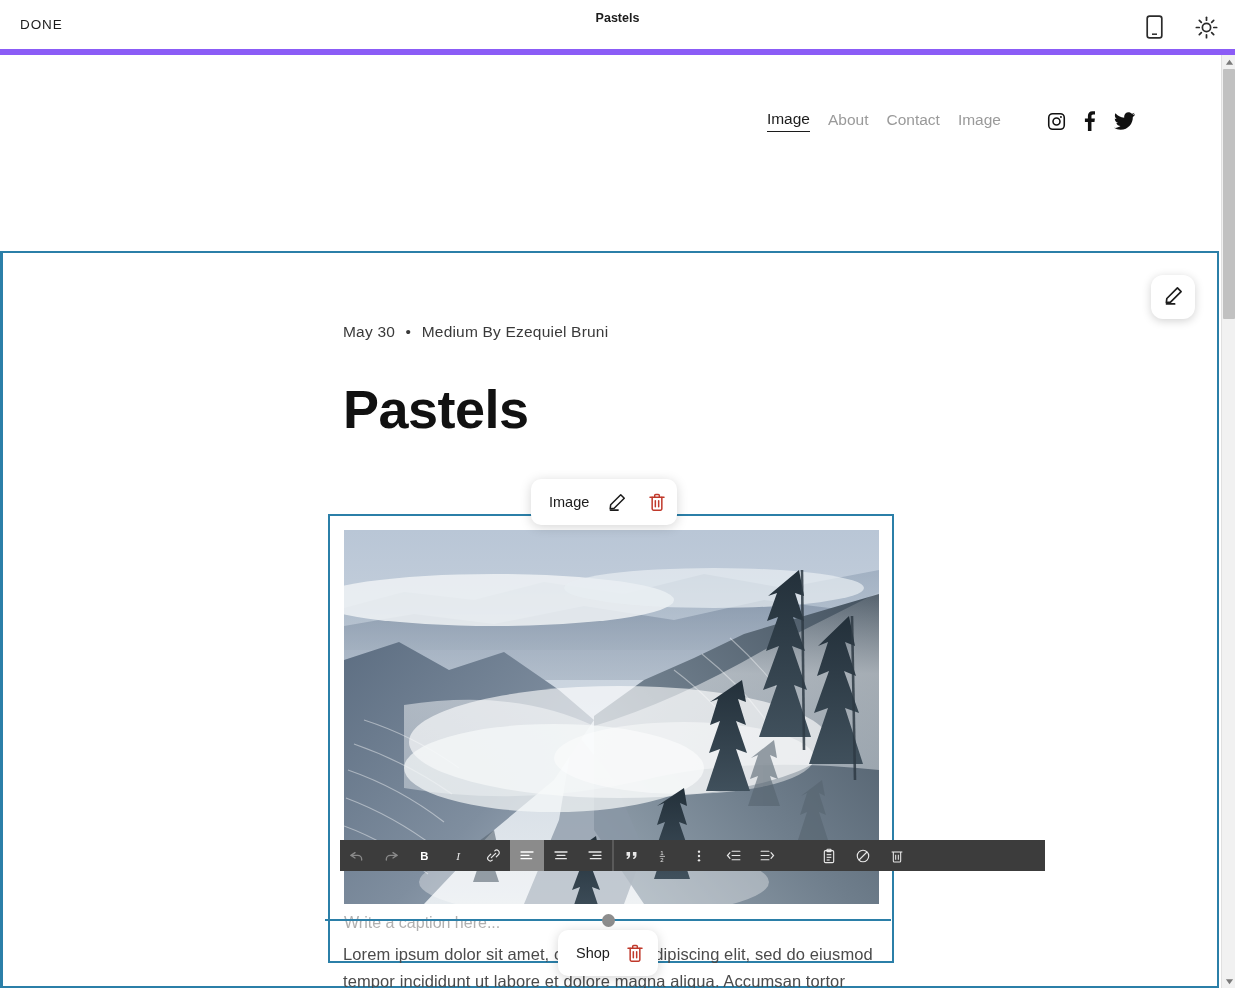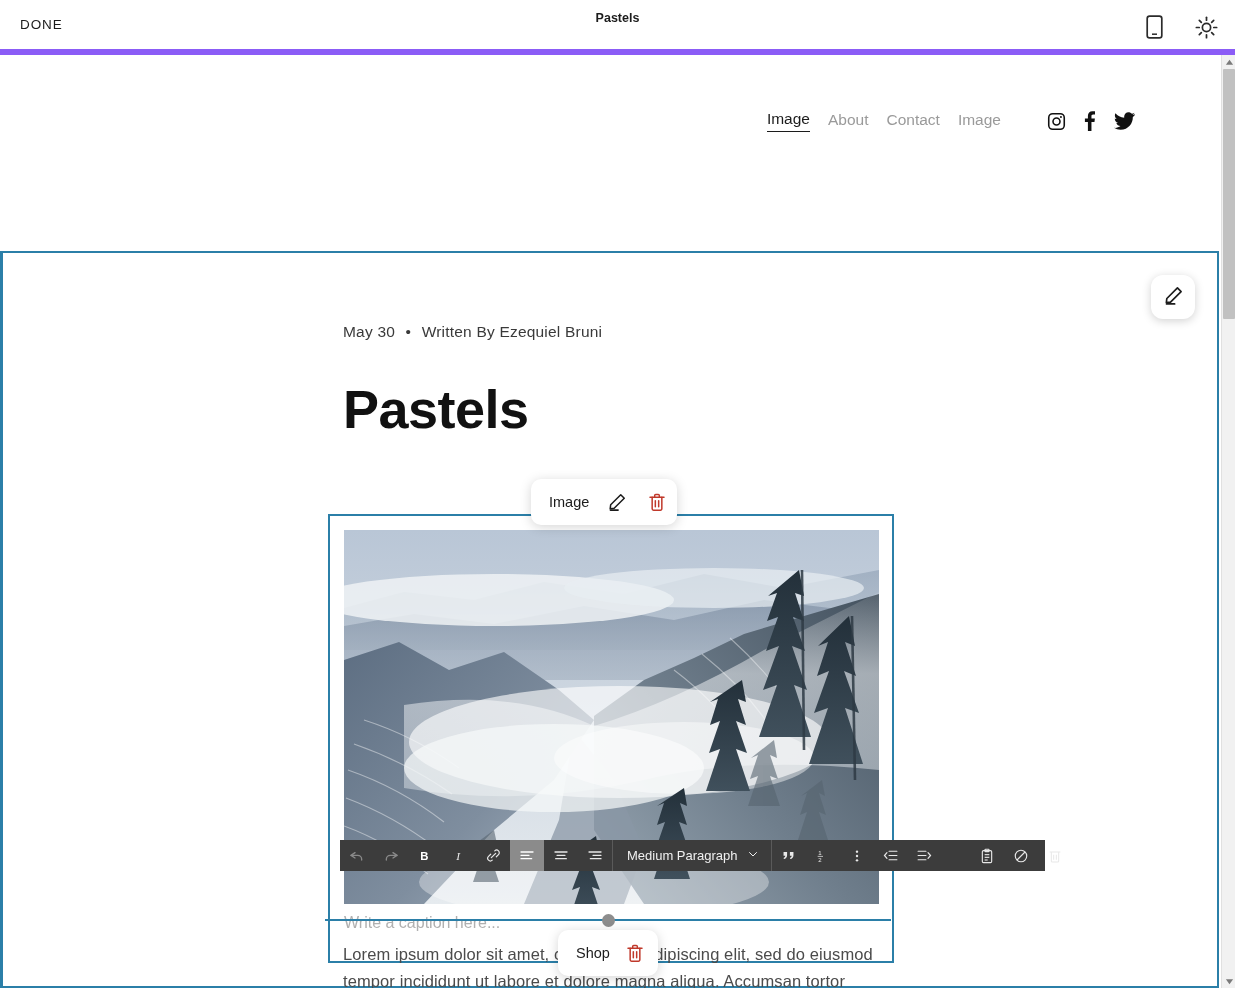--- a/index.html
+++ b/index.html
@@ -262,21 +262,21 @@
         <svg width="21" height="21" viewBox="0 0 24 24" fill="none" stroke="#1c1c1c" stroke-width="1.9" stroke-linecap="round" stroke-linejoin="round">
           <path d="M16.5 3.3 20.7 7.5 8.6 19.6l-4.8.6.6-4.8z"></path>
           <line x1="4.2" y1="21.6" x2="13.2" y2="21.6" stroke-width="2.2"></line>
         </svg>
       </span>
     </div>
 
     <div class="post-byline">
       <span>May 30</span>
       <span class="dot">•</span>
-      <span>Written By Ezequiel Bruni</span>
+      <span>Medium By Ezequiel Bruni</span>
     </div>
 
     <h1 class="post-h1">Pastels</h1>
 
     <div class="image-block">
       <div class="photo">
         <svg viewBox="0 0 535 374" preserveAspectRatio="xMidYMid slice">
           <defs>
             <linearGradient id="sky" x1="0" y1="0" x2="0" y2="1">
               <stop offset="0%" stop-color="#b9c6d6"></stop>
@@ -414,28 +414,20 @@
       </svg>
     </div>
     <div class="tb-btn">
       <svg width="16" height="16" viewBox="0 0 24 24" stroke="#e8e8e8" stroke-width="1.9" stroke-linecap="round">
         <line x1="3" y1="6" x2="21" y2="6"></line>
           <line x1="9" y1="11" x2="21" y2="11"></line>
         <line x1="5" y1="16" x2="21" y2="16"></line>
       </svg>
     </div>
     <div class="tb-sep"></div>
-    <div class="tb-select">
-      <span>Medium Paragraph</span>
-      <span>
-        <svg width="12" height="12" viewBox="0 0 24 24" fill="none" stroke="#f0f0f0" stroke-width="2" stroke-linecap="round">
-          <polyline points="5,9 12,16 19,9"></polyline>
-        </svg>
-      </span>
-    </div>
     <div class="tb-sep"></div>
     <div class="tb-btn">
       <svg width="17" height="17" viewBox="0 0 24 24" fill="#e8e8e8">
         <path d="M5 7h5v4.5c0 3-1.8 5-4.4 5.5l-.6-1.6c1.6-.5 2.4-1.6 2.4-2.9H5z"></path>
         <path d="M14 7h5v4.5c0 3-1.8 5-4.4 5.5l-.6-1.6c1.6-.5 2.4-1.6 2.4-2.9h-2.4z"></path>
       </svg>
     </div>
     <div class="tb-btn">
       <svg width="16" height="16" viewBox="0 0 24 24">
         <text x="5" y="11" font-family="Liberation Sans, sans-serif" font-size="9" fill="#e8e8e8">1</text>

